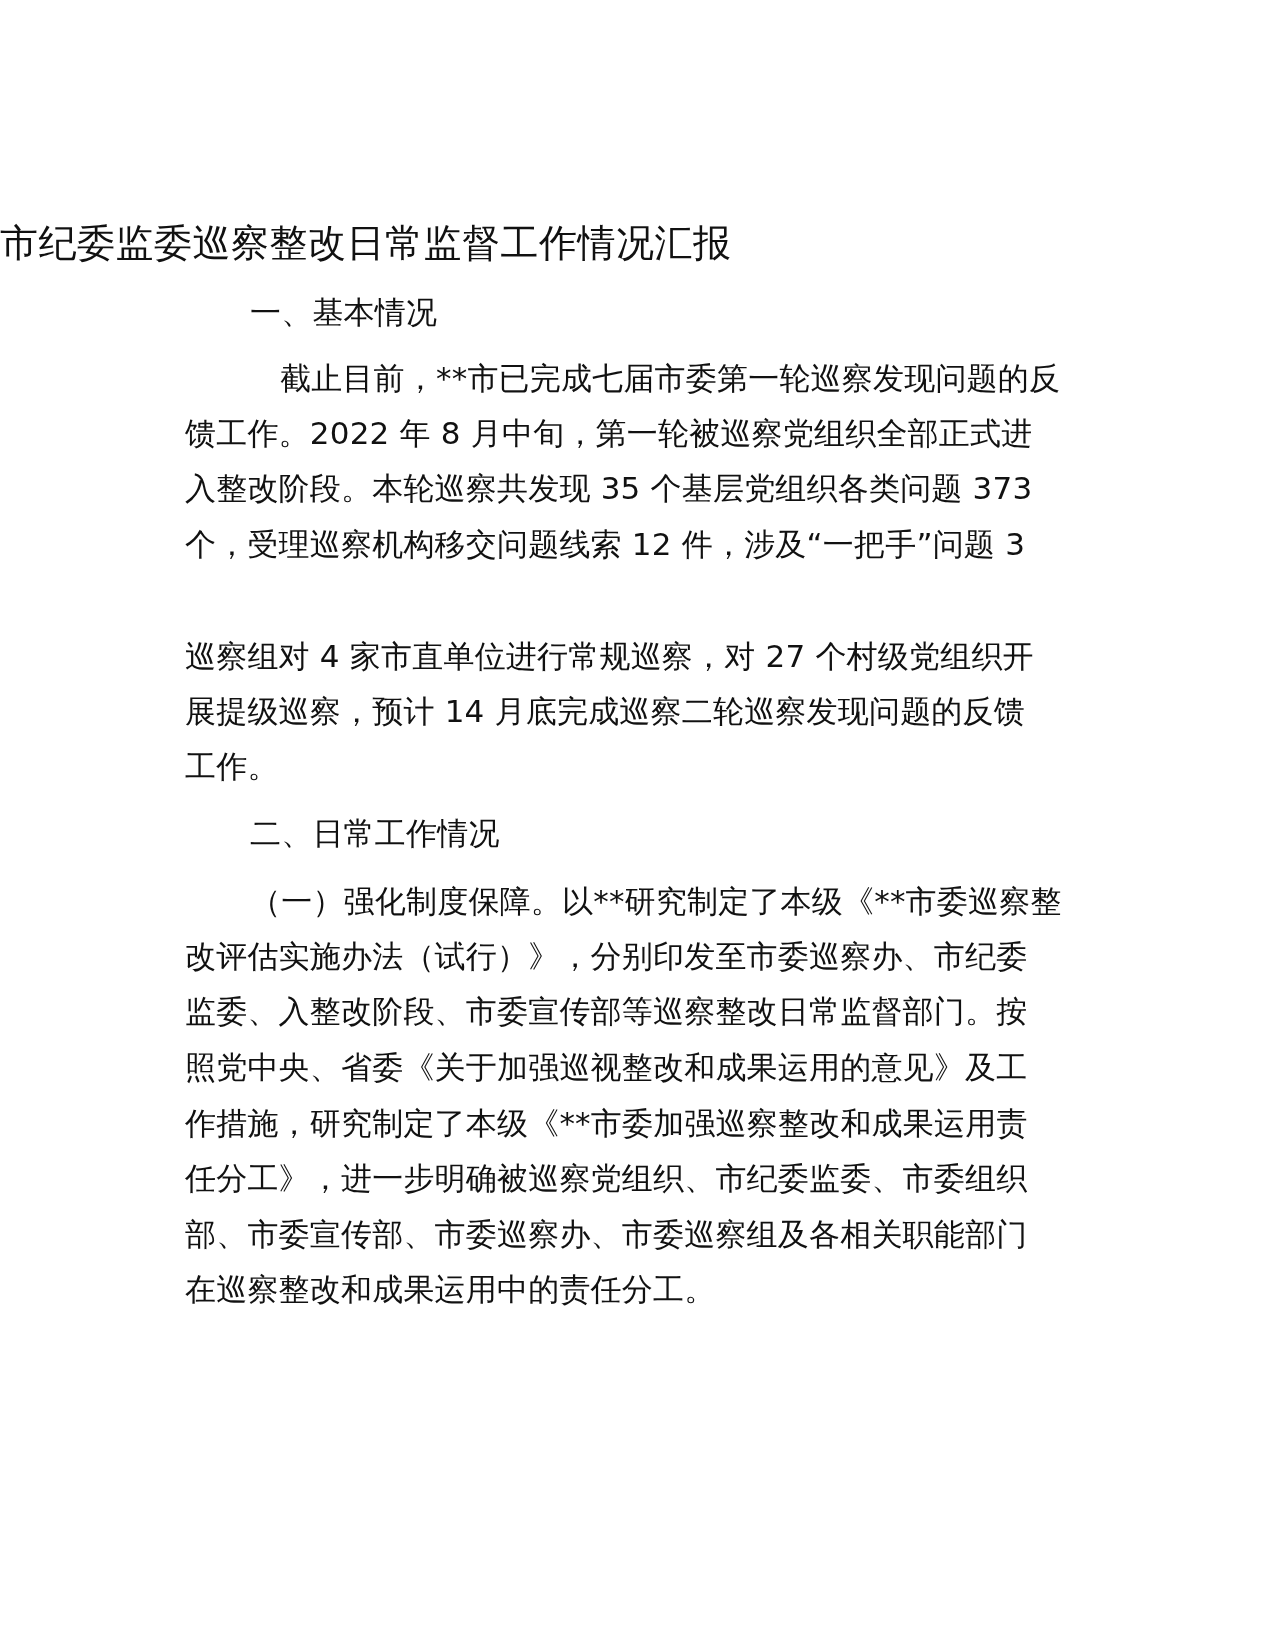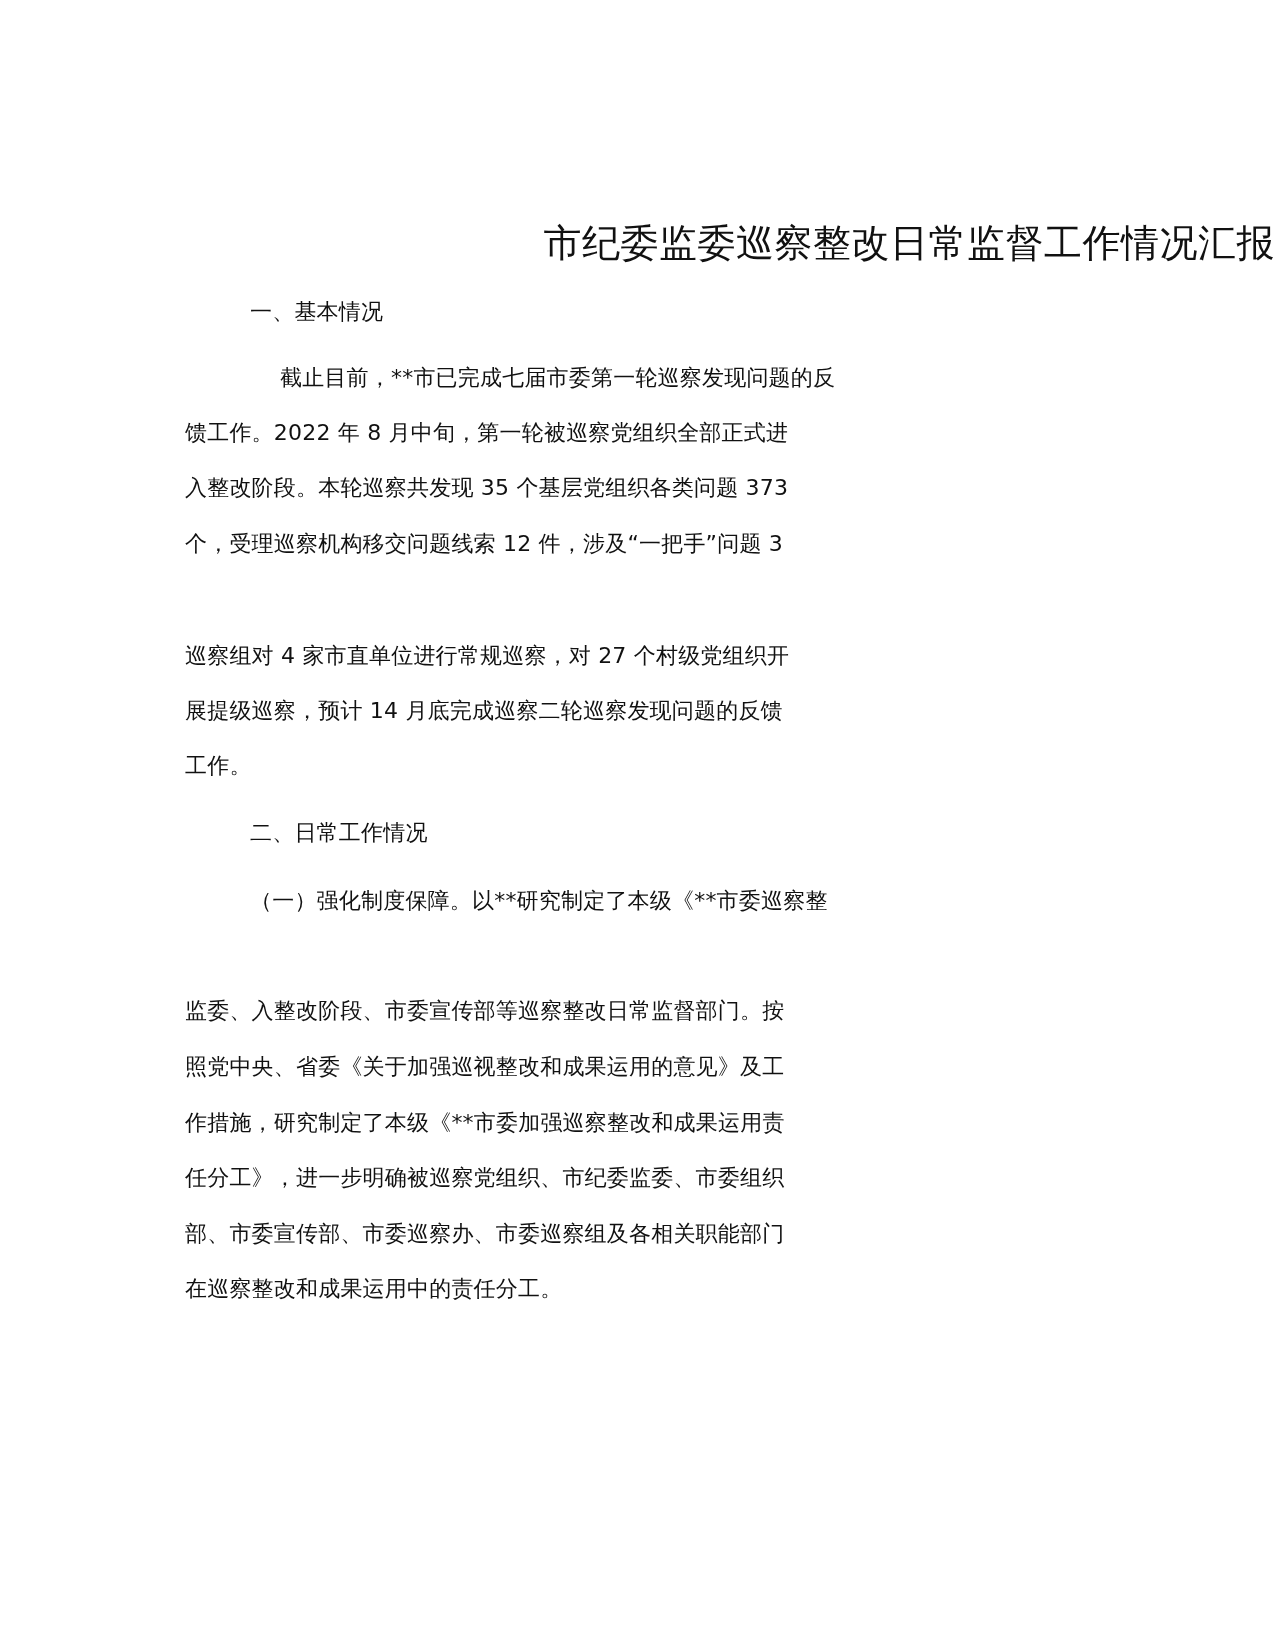--- a/index.html
+++ b/index.html
@@ -21,30 +21,30 @@
       top: 0;
       width: 1275px;
       height: 1650px;
       background: #ffffff;
     }
     .title {
       position: absolute;
       left: 0;
       top: 215px;
       width: 1275px;
-      text-align: right;
+      text-align: left;
       font-size: 38px;
       line-height: 56px;
       letter-spacing: 0.5px;
       white-space: nowrap;
     }
     .line {
       position: absolute;
       left: 185px;
-      font-size: 22px;
+      font-size: 31px;
       line-height: 40px;
       white-space: nowrap;
       letter-spacing: 0.2px;
     }
     .indent { left: 250px; }
   </style>
 </head>
 <body>
 
 <div class="page">
@@ -57,20 +57,21 @@
   <div class="line" style="top:413px;">馈工作。2022 年 8 月中旬，第一轮被巡察党组织全部正式进</div>
   <div class="line" style="top:468px;">入整改阶段。本轮巡察共发现 35 个基层党组织各类问题 373</div>
   <div class="line" style="top:524px;">个，受理巡察机构移交问题线索 12 件，涉及“一把手”问题 3</div>
   <div class="line" style="top:636px;">巡察组对 4 家市直单位进行常规巡察，对 27 个村级党组织开</div>
   <div class="line" style="top:691px;">展提级巡察，预计 14 月底完成巡察二轮巡察发现问题的反馈</div>
   <div class="line" style="top:746px;">工作。</div>
 
   <div class="line indent" style="top:813px;text-align:right;">二、日常工作情况</div>
 
   <div class="line indent" style="top:881px;">（一）强化制度保障。以**研究制定了本级《**市委巡察整</div>
+  <div class="line" style="top:936px;">改评估实施办法（试行）》，分别印发至市委巡察办、市纪委</div>
   <div class="line" style="top:991px;">监委、入整改阶段、市委宣传部等巡察整改日常监督部门。按</div>
   <div class="line" style="top:1047px;">照党中央、省委《关于加强巡视整改和成果运用的意见》及工</div>
   <div class="line" style="top:1103px;">作措施，研究制定了本级《**市委加强巡察整改和成果运用责</div>
   <div class="line" style="top:1158px;">任分工》，进一步明确被巡察党组织、市纪委监委、市委组织</div>
   <div class="line" style="top:1269px;">在巡察整改和成果运用中的责任分工。</div>
   <div class="line" style="top:1214px;">部、市委宣传部、市委巡察办、市委巡察组及各相关职能部门</div>
 
 </div>
 
 </body></html>

